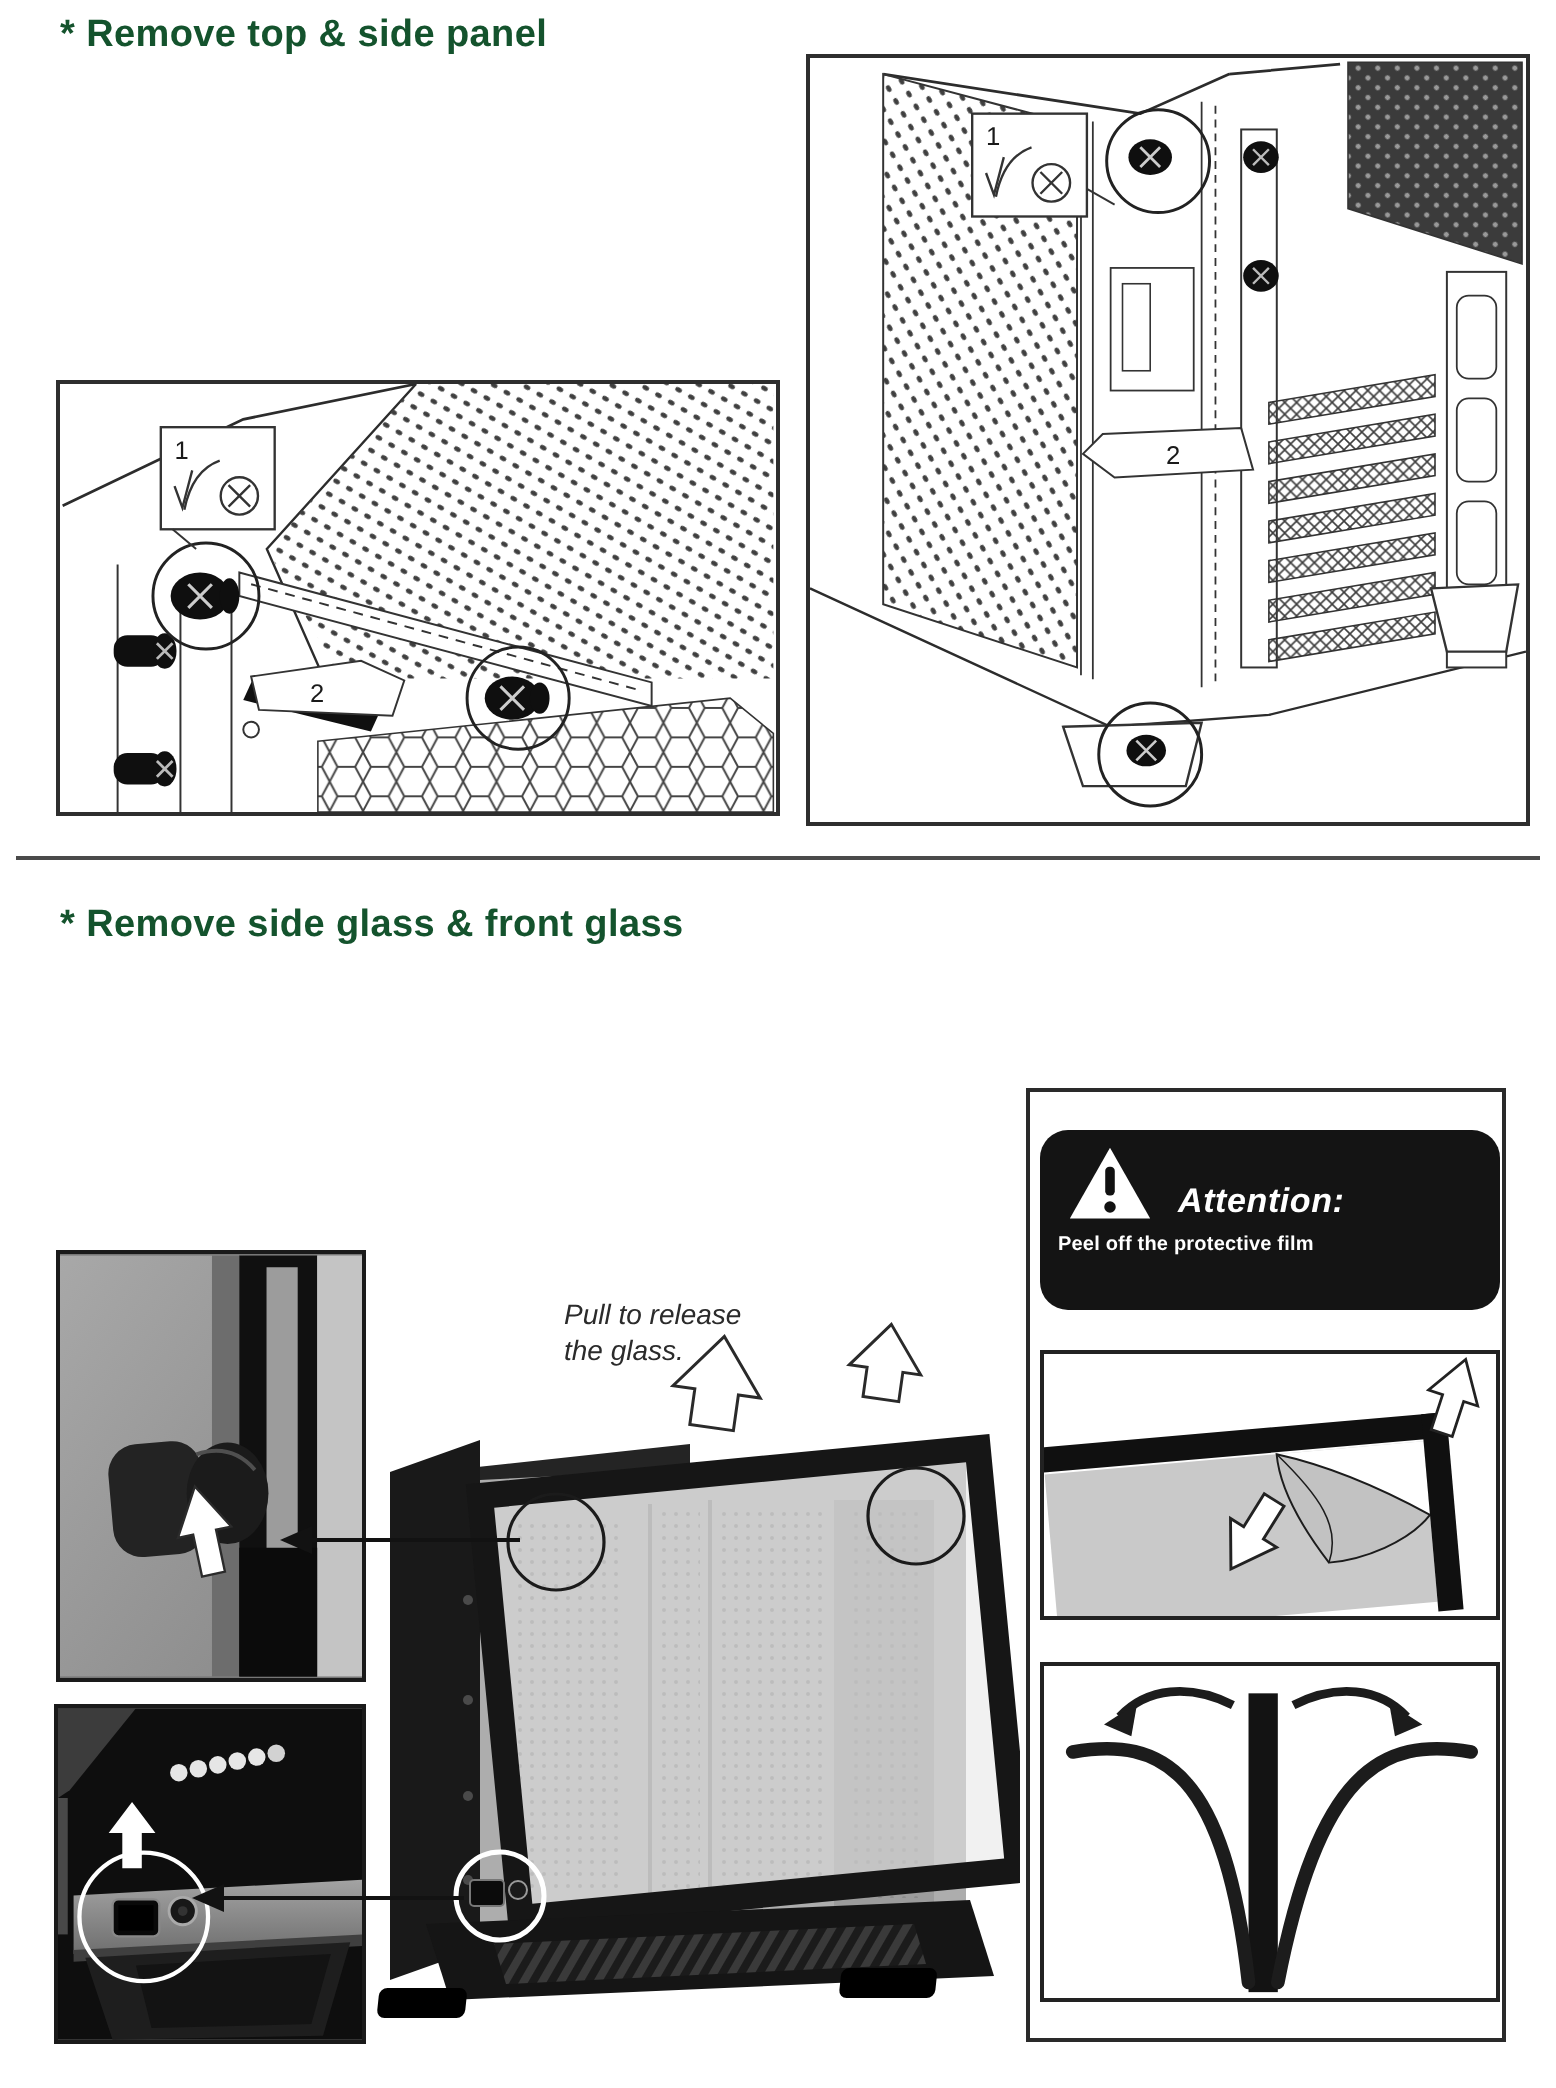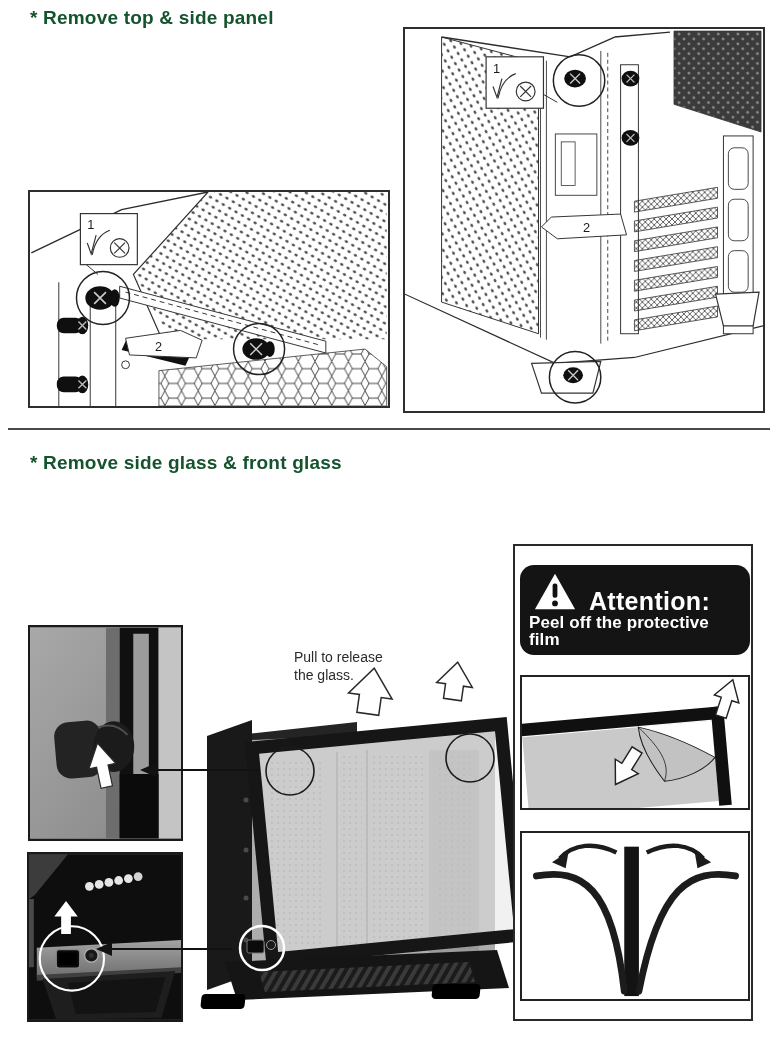--- a/index.html
+++ b/index.html
@@ -15,40 +15,40 @@
   .fig-right { left:403px; top:27px;  width:362px; height:386px; }
   .figbox svg { display:block; width:100%; height:100%; }
 
   .divider { position:absolute; left:8px; top:428px; width:762px; height:2px; background:#4a4a4a; }
 
   .photo { position:absolute; border:2px solid #1a1a1a; background:#777; }
   .photo1 { left:28px; top:625px; width:155px; height:216px; }
   .photo2 { left:27px; top:852px; width:156px; height:170px; }
   .photo svg { display:block; width:100%; height:100%; }
 
-  .main-illus { position:absolute; left:197px; top:640px; width:325px; height:372px; }
+  .main-illus { position:absolute; left:185px; top:640px; width:325px; height:372px;font-style:italic; }
   .main-illus svg { display:block; width:100%; height:100%; }
   .pullnote { fill:#2b2b2b; font-family:"Liberation Sans",sans-serif; font-size:14px; }
 
   .conn-line { position:absolute; height:2px; background:#121212; }
   .conn-head { position:absolute; width:0; height:0;
                border-top:7px solid transparent; border-bottom:7px solid transparent;
                border-right:16px solid #121212; }
   .conn1-line { left:154px; top:769px; width:106px; }
   .conn1-head { left:140px; top:763px; }
   .conn2-line { left:110px; top:948px; width:122px; }
   .conn2-head { left:96px;  top:942px; }
 
   .right-col { position:absolute; left:513px; top:544px; width:240px; height:477px;
                border:2px solid #2a2a2a; background:#fff; }
   .attention { position:absolute; left:5px; top:19px; width:230px; height:90px;
                background:#141414; border-radius:14px; color:#fff; padding:7px 9px 6px 9px; }
   .att-row { display:flex; align-items:flex-end; gap:12px; padding-left:4px; }
-  .att-title { font-weight:bold; font-size:25px; line-height:22px; letter-spacing:.3px; }
-  .att-line { font-weight:bold; font-size:17px; line-height:17px; letter-spacing:.1px; margin-top:2px; }
+  .att-title { font-weight:bold; font-size:17px; line-height:22px; letter-spacing:.3px;font-style:italic; }
+  .att-line { font-weight:bold; font-size:10px; line-height:17px; letter-spacing:.1px; margin-top:2px; }
   .subbox { position:absolute; left:5px; width:230px; background:#fff; border:2px solid #222; }
   .film-box { top:129px; height:135px; }
   .curl-box { top:285px; height:170px; }
   .subbox svg { display:block; width:100%; height:100%; }
 
   text.callout-num { fill:#1a1a1a; font-family:"Liberation Sans",sans-serif; font-size:13px; }
 </style>
 </head>
 <body>
 

